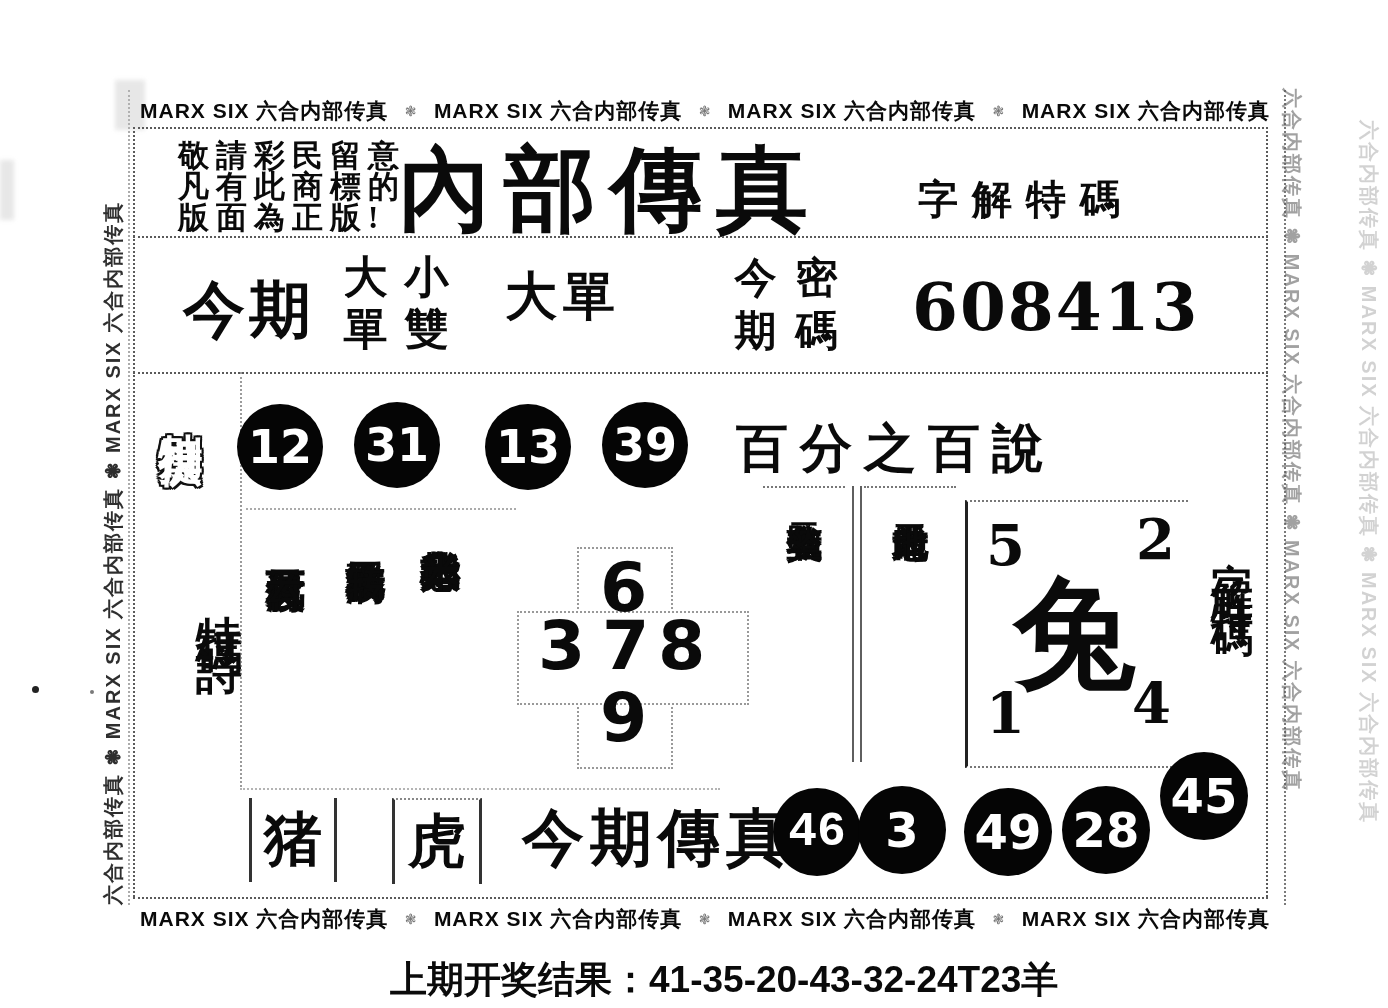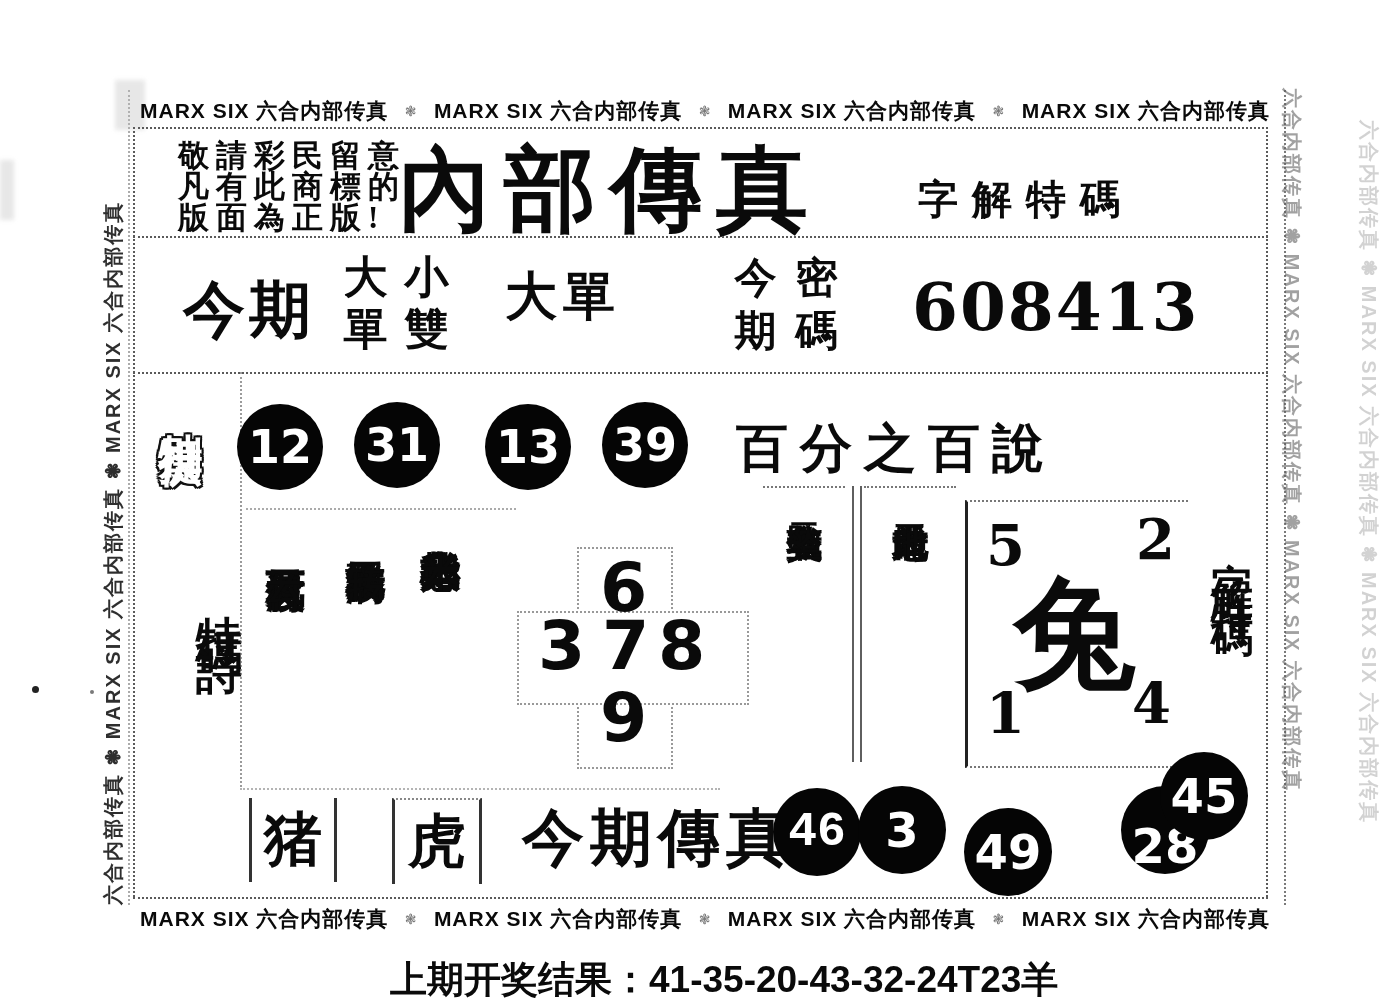--- a/index.html
+++ b/index.html
@@ -152,24 +152,24 @@
     <span>虎</span>
   </div>
   <div class="abs serifb" style="left:522px;top:796px;font-size:62px;letter-spacing:6px;white-space:nowrap;">今期傳真</div>
 
   <div class="circle c-bot" style="left:773px;top:788px;font-family:Liberation Mono, monospace;">
       <span>46</span>
     </div>
   <div class="circle c-bot" style="left:858px;top:786px;">
       <span>3</span>
     </div>
-  <div class="circle c-bot" style="left:964px;top:808px;text-align:center;">
+  <div class="circle c-bot" style="left:964px;top:788px;text-align:center;">
       <span>49</span>
     </div>
-  <div class="circle c-bot" style="left:1121px;top:786px;align-items:flex-end;">
+  <div class="circle c-bot" style="left:1062px;top:786px;">
       <span>28</span>
     </div>
   <div class="circle c-bot" style="left:1160px;top:752px;">
       <span>45</span>
     </div>
 
   <div class="brandrow" style="top:905px;">
     <span>MARX SIX 六合内部传真</span>
     <span class="stamp">❃</span>
     <span>MARX SIX 六合内部传真</span>

